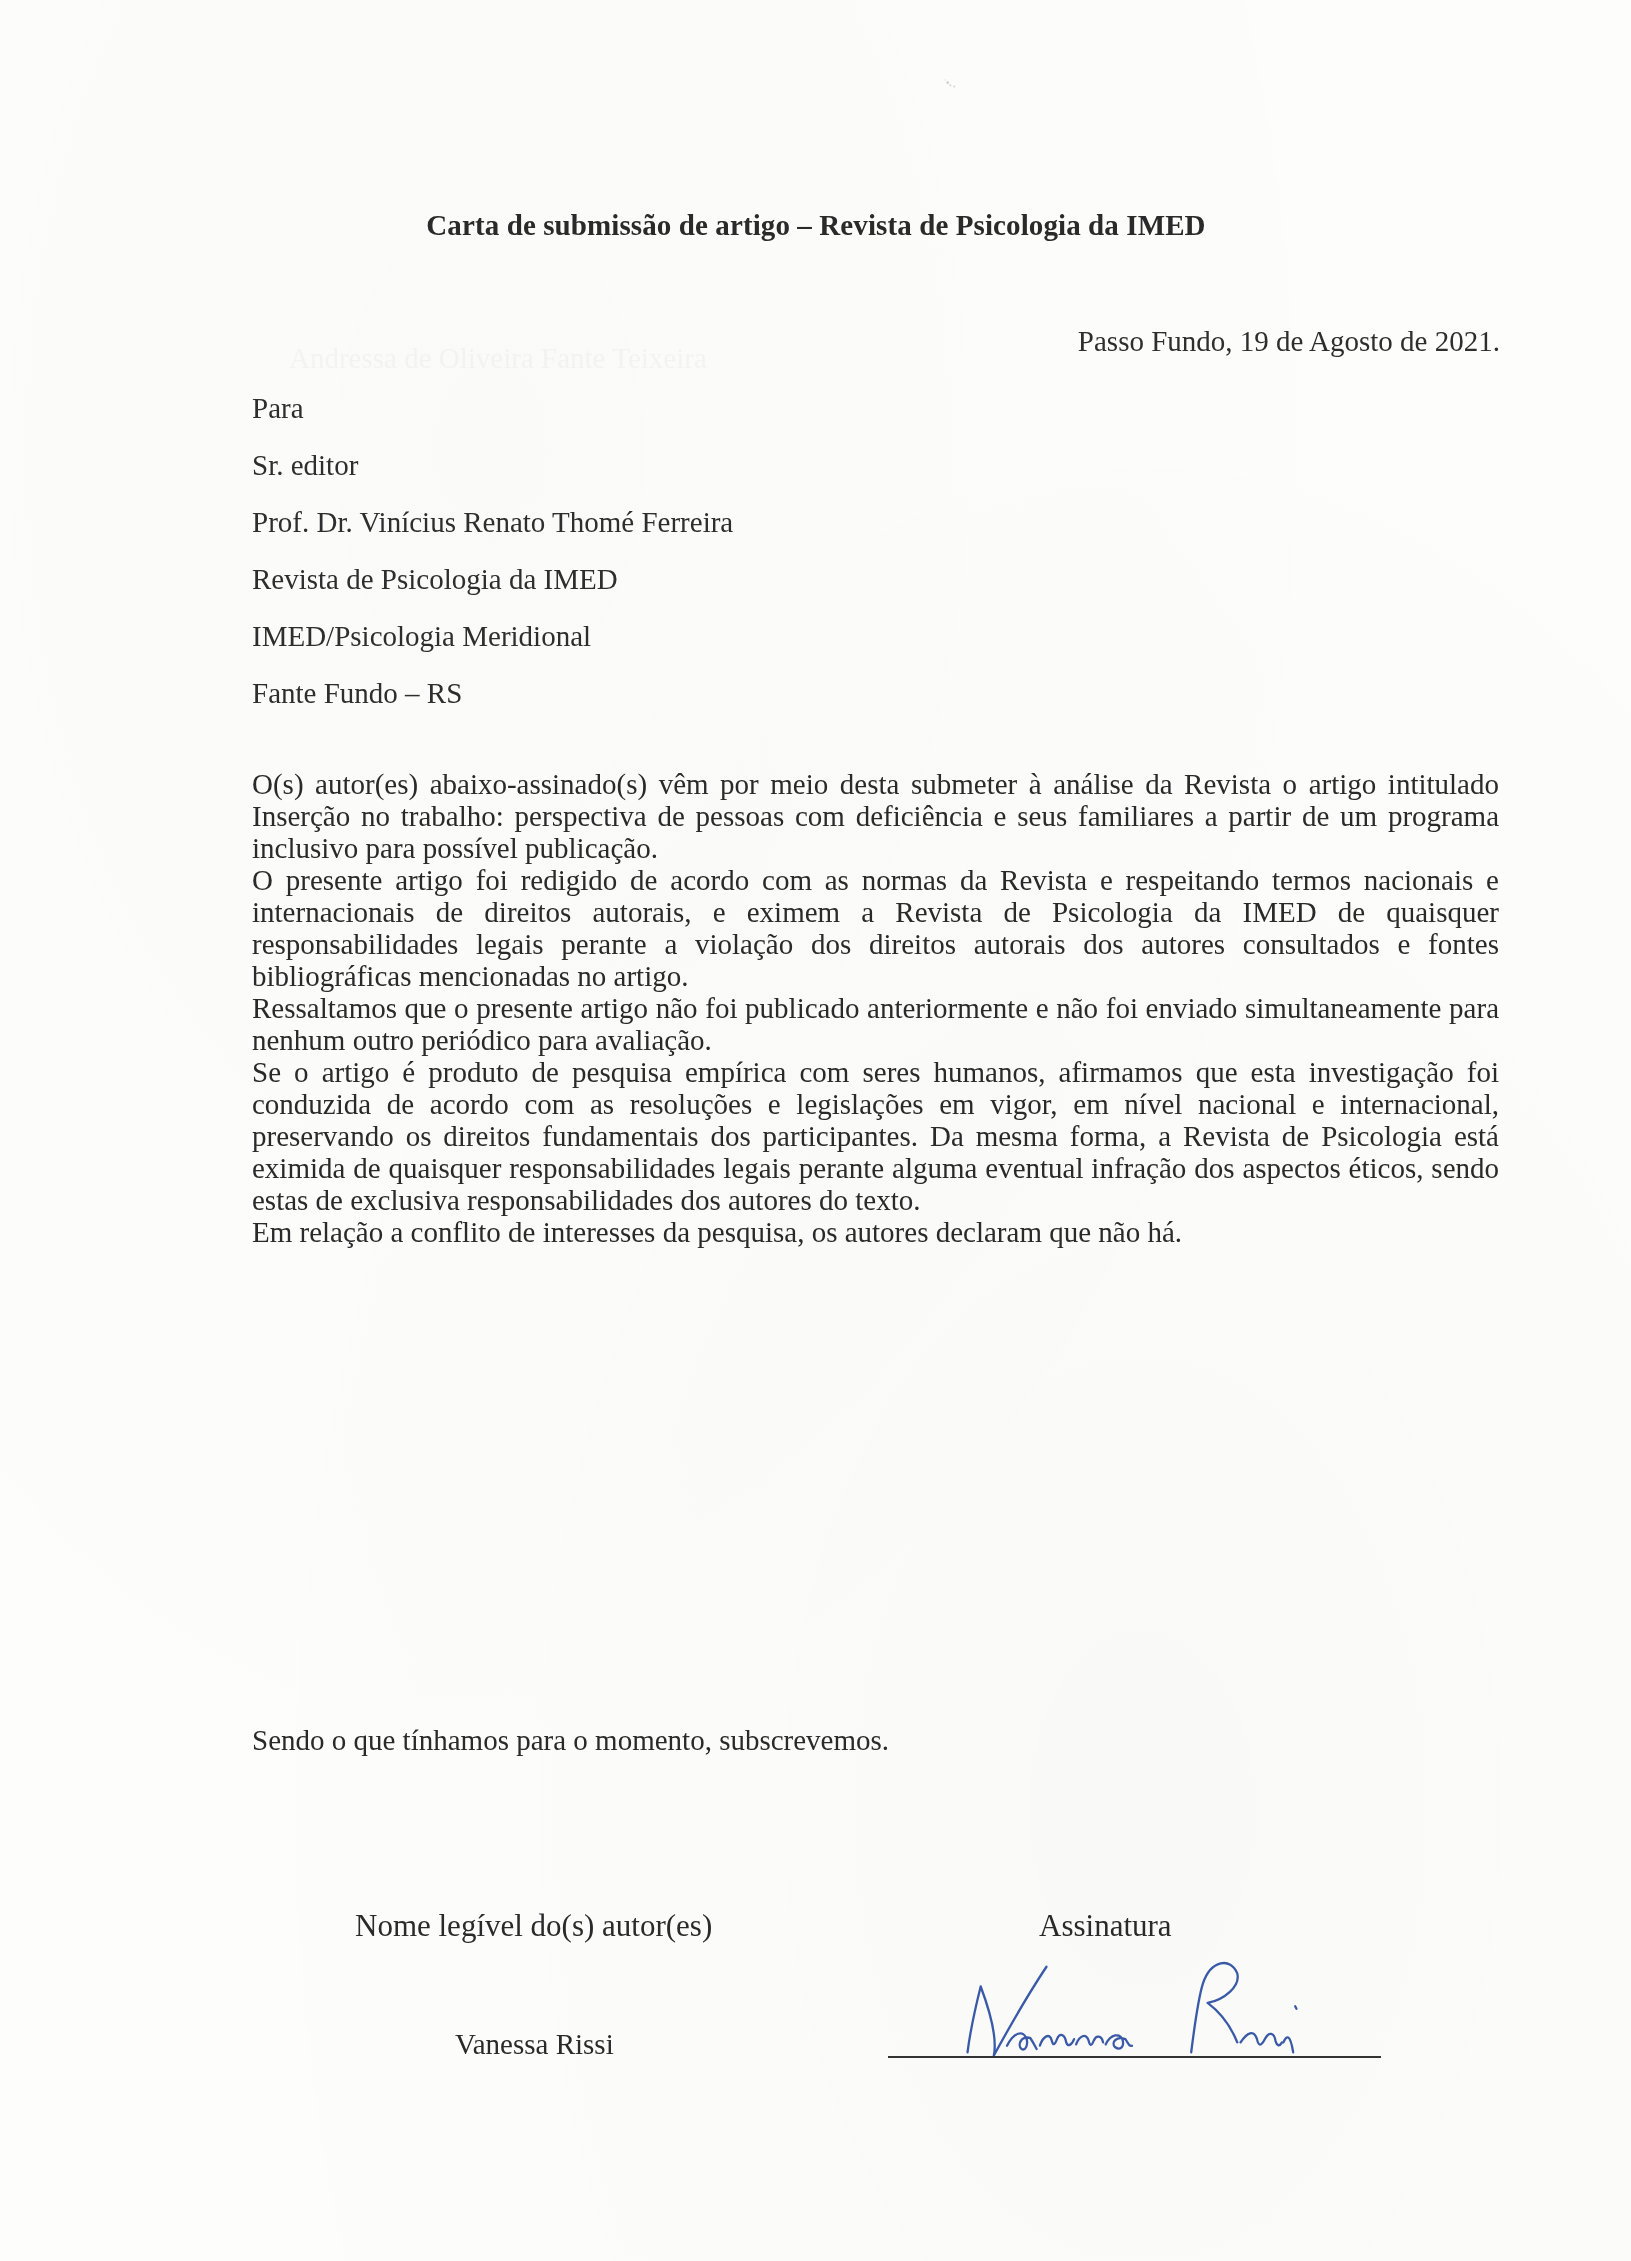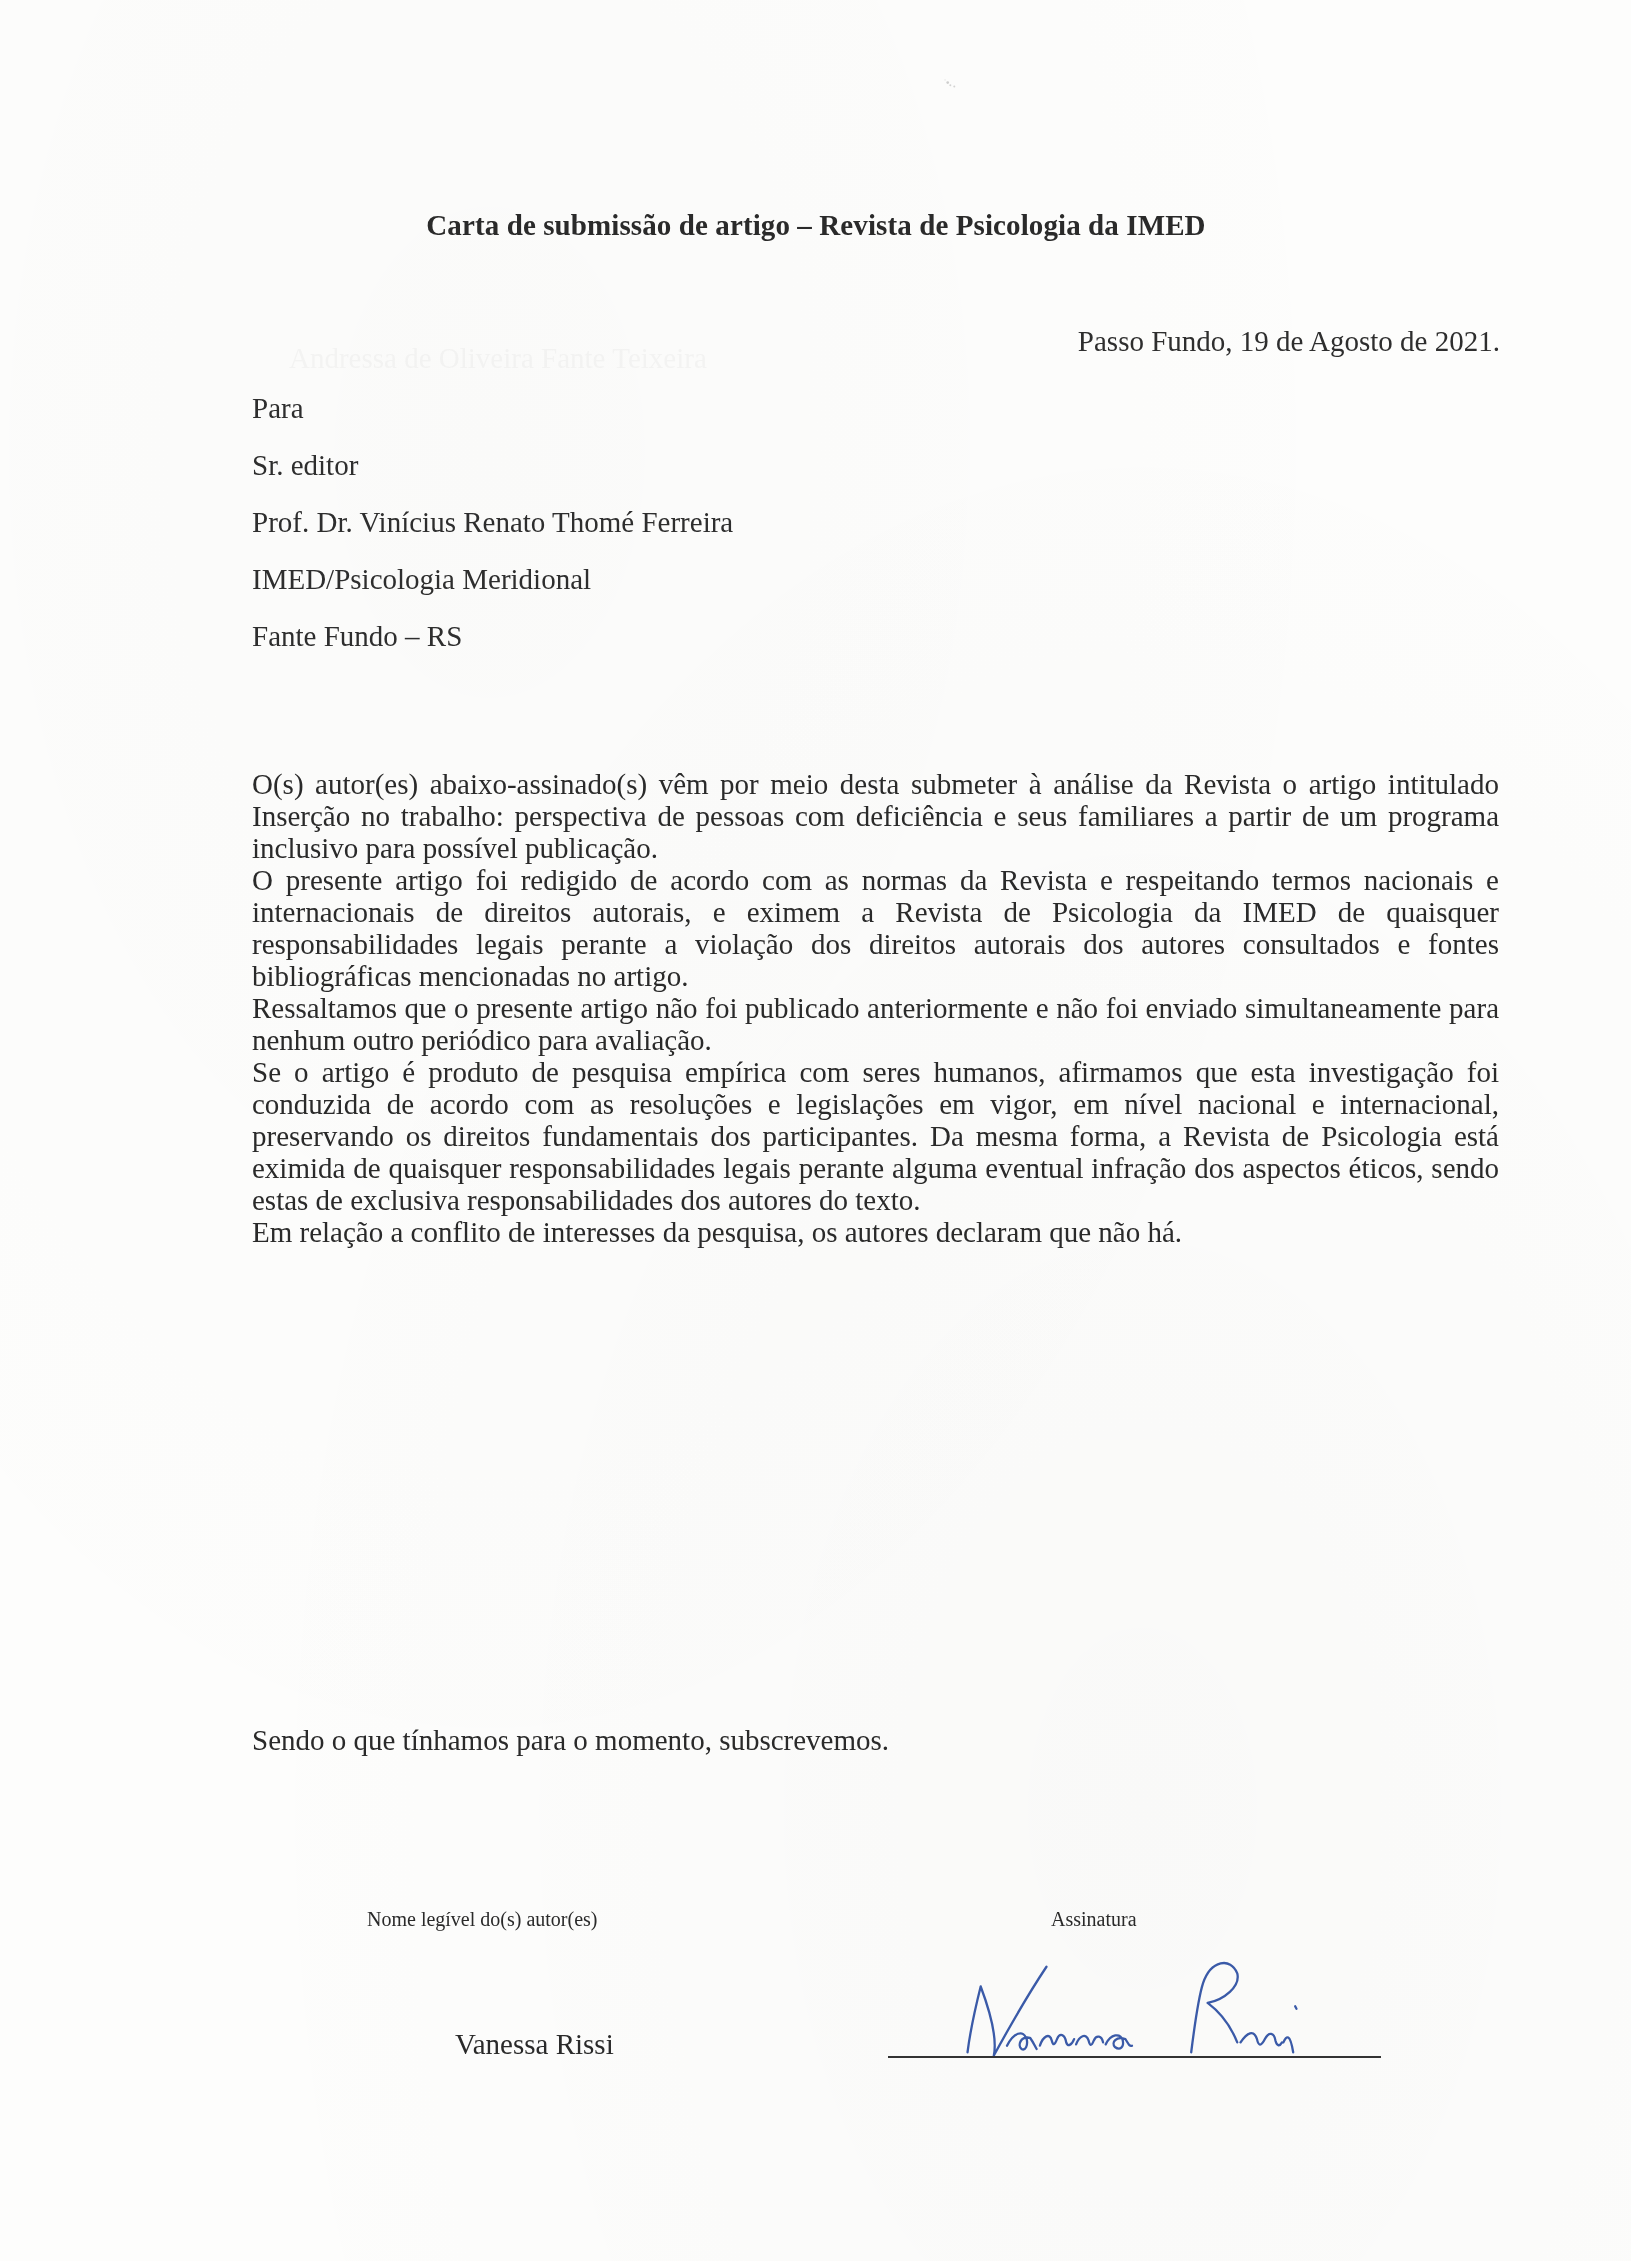--- a/index.html
+++ b/index.html
@@ -81,24 +81,23 @@
   .closing {
     position: absolute;
     left: 252px;
     top: 1724px;
     font-size: 29px;
     color: #2a2a2a;
   }
   .sig-labels {
     position: absolute;
     top: 1908px;
-    font-size: 20px;
+    font-size: 31px;
     color: #2a2a2a;
     white-space: nowrap;
-    margin-left: 12px;
   }
   .label-name { left: 355px; }
   .label-sign { left: 1039px; }
   .author-name {
     position: absolute;
     left: 455px;
     top: 2028px;
     font-size: 29px;
     color: #2a2a2a;
   }
@@ -133,20 +132,21 @@
   <div class="ghost-text" style="left:289px; top:342px;">Andressa de Oliveira Fante Teixeira</div>
 
   <div class="title">Carta de submissão de artigo – Revista de Psicologia da IMED</div>
 
   <div class="date-line">Passo Fundo, 19 de Agosto de 2021.</div>
 
   <div class="addressee">
     <div>Para</div>
     <div>Sr. editor</div>
     <div>Prof. Dr. Vinícius Renato Thomé Ferreira</div>
+    <div>Revista de Psicologia da IMED</div>
     <div>IMED/Psicologia Meridional</div>
     <div>Fante Fundo – RS</div>
   </div>
 
   <div class="body-text">
     <p>O(s) autor(es) abaixo-assinado(s) vêm por meio desta submeter à análise da Revista o artigo intitulado Inserção no trabalho: perspectiva de pessoas com deficiência e seus familiares a partir de um programa inclusivo  para possível publicação.</p>
     <p>O presente artigo foi redigido de acordo com as normas da Revista e respeitando termos nacionais e internacionais de direitos autorais, e eximem a Revista de Psicologia da IMED de quaisquer responsabilidades legais perante a violação dos direitos autorais dos autores consultados e fontes bibliográficas mencionadas no artigo.</p>
     <p>Ressaltamos que o presente artigo não foi publicado anteriormente e não foi enviado simultaneamente para nenhum outro periódico para avaliação.</p>
     <p>Se o artigo é produto de pesquisa empírica com seres humanos, afirmamos que esta investigação foi conduzida de acordo com as resoluções e legislações em vigor, em nível nacional e internacional, preservando os direitos fundamentais dos participantes. Da mesma forma, a Revista de Psicologia está eximida de quaisquer responsabilidades legais perante alguma eventual infração dos aspectos éticos, sendo estas de exclusiva responsabilidades dos autores do texto.</p>
     <p>Em relação a conflito de interesses da pesquisa, os autores declaram que  não há.</p>

